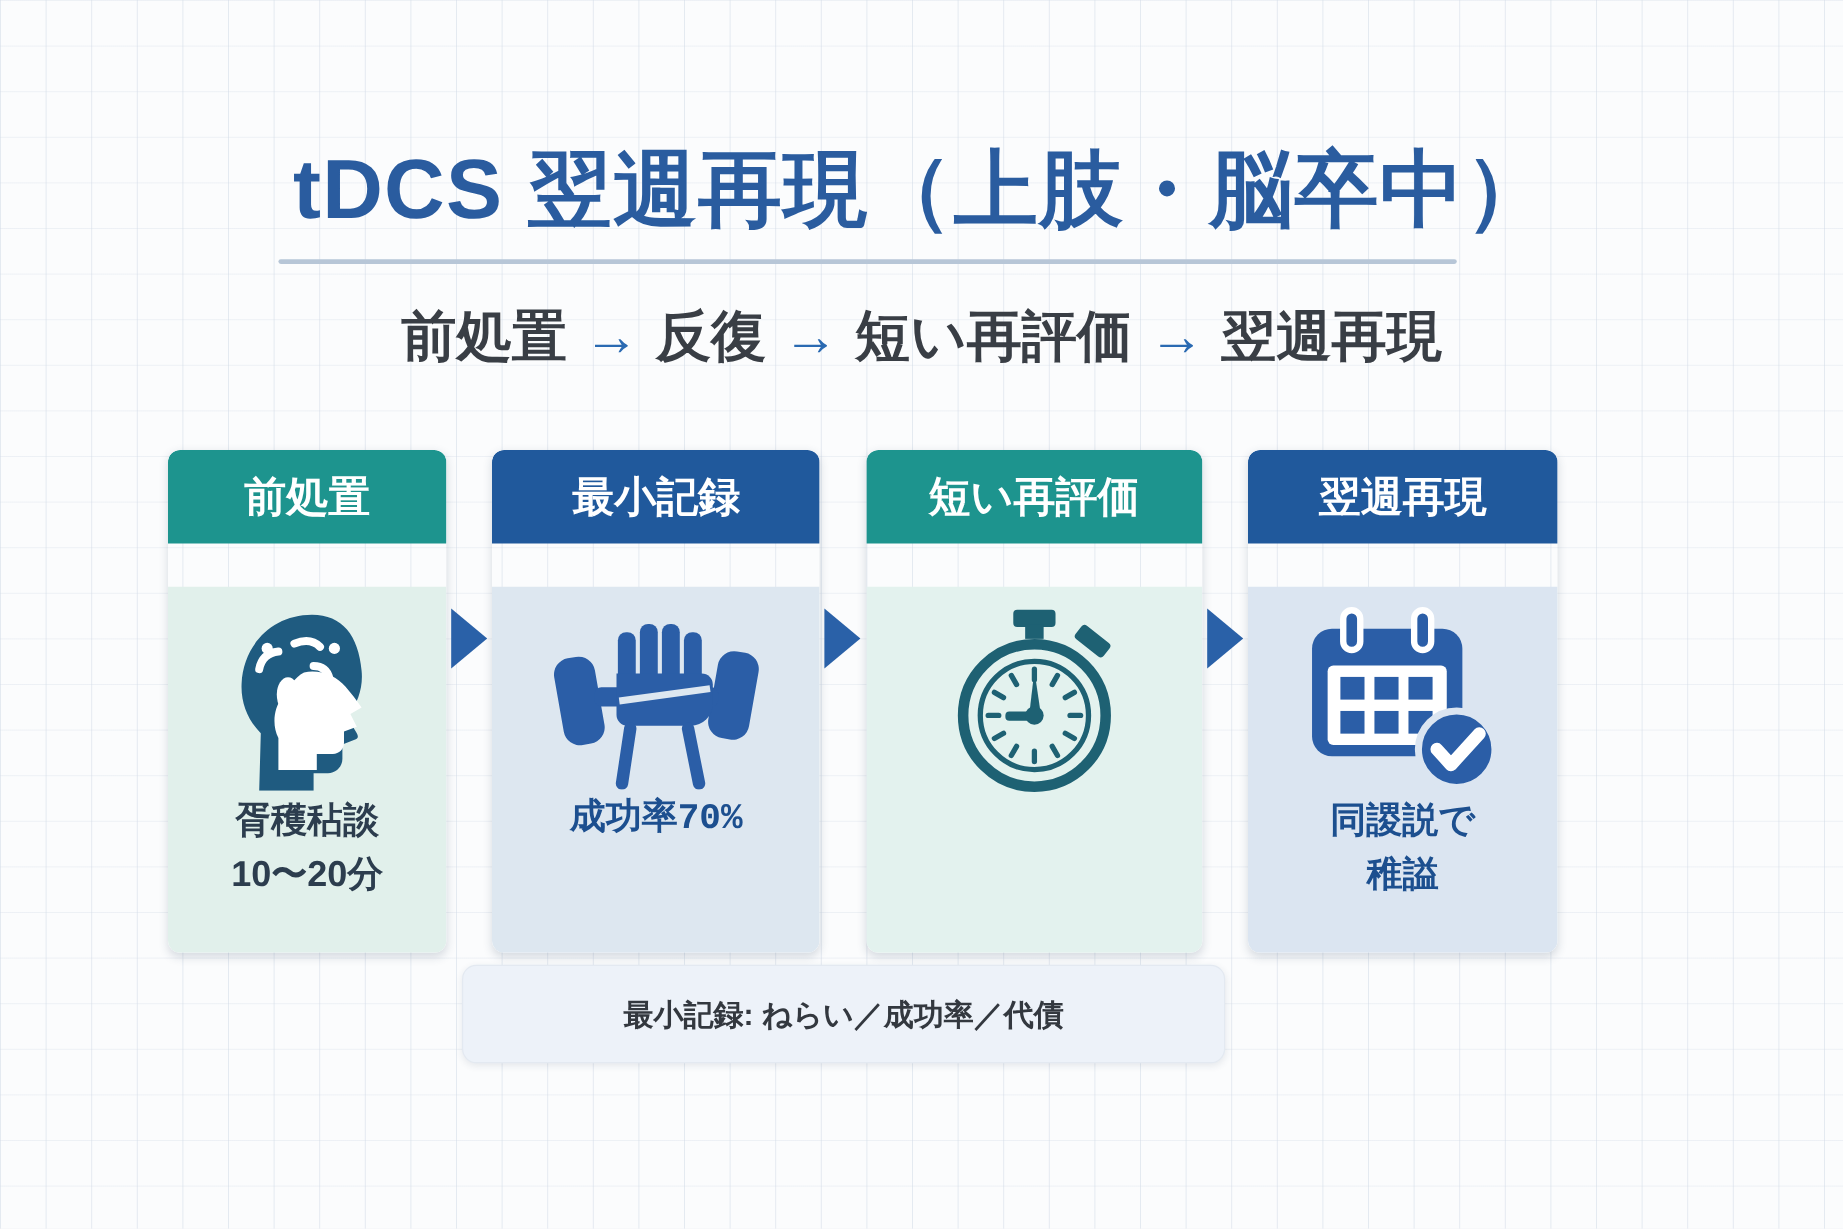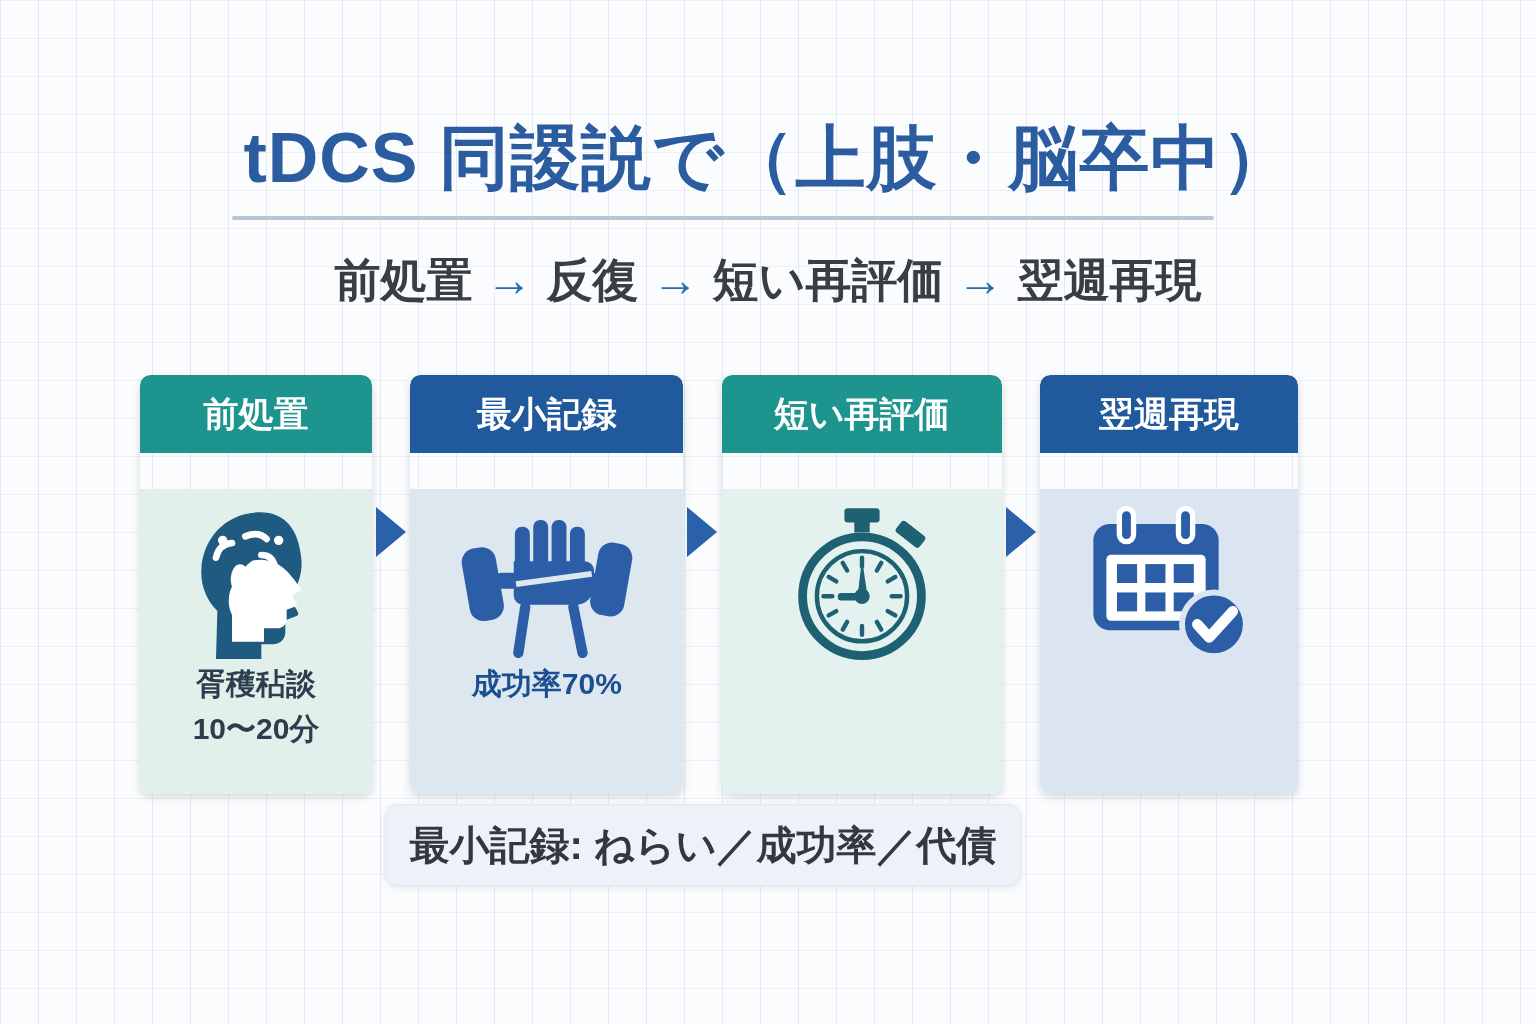--- a/index.html
+++ b/index.html
@@ -82,21 +82,21 @@
   .header-blue { background: #20599c; }
   .card-body {
     height: 305px;
     display: flex;
     flex-direction: column;
     align-items: center;
     border-radius: 0 0 10px 10px;
     margin-top: 36px;
   }
   .body-mint      { background: #e1f0eb; }
-  .body-bluegrey  { background: #dde7f0; }
+  .body-bluegrey  { background: #dde7f0; font-family: Liberation Mono, monospace; }
   .body-mint2     { background: #e3f2ee; }
   .body-blue2     { background: #dbe5f1; }
   .icon-box {
     height: 172px;
     display: flex;
     align-items: center;
     justify-content: center;
     padding-top: 16px;
   }
   .card-text {
@@ -120,32 +120,32 @@
     position: absolute;
     top: 804px; left: 385px;
     width: 636px; height: 82px;
     background: #edf2f9;
     border: 1px solid #e3e9f1;
     border-radius: 12px;
     box-shadow: 0 2px 6px rgba(40,60,90,0.10);
     display: flex;
     align-items: center;
     justify-content: center;
-    font-size: 40px;
+    font-size: 25px;
     font-weight: 700;
     color: #33383f;
   }
   svg { display: block; }
 </style>
 </head>
 <body>
 
 <div class="canvas">
 
-  <div class="title">tDCS 同謖説で（上肢・脳卒中）</div>
+  <div class="title">tDCS 翌週再現（上肢・脳卒中）</div>
   <div class="title-underline"></div>
 
   <div class="flow-summary">
     <span>前処置</span><span class="flow-arrow">→</span><span>反復</span><span class="flow-arrow">→</span><span>短い再評価</span><span class="flow-arrow">→</span><span>翌週再現</span>
   </div>
 
   <div class="cards-row">
 
     <div class="card card-1">
       <div class="card-header header-teal">
@@ -261,20 +261,24 @@
               <rect x="26" y="74" width="17" height="16"></rect>
               <rect x="50" y="74" width="17" height="16"></rect>
               <rect x="74" y="74" width="17" height="16"></rect>
             </g>
             <rect x="28" y="3" width="12" height="28" rx="6" fill="#2b5ea7" stroke="#ffffff" stroke-width="4.5"></rect>
             <rect x="78" y="3" width="12" height="28" rx="6" fill="#2b5ea7" stroke="#ffffff" stroke-width="4.5"></rect>
             <circle cx="108" cy="101" r="27" fill="#2b5ea7" stroke="#dbe5f1" stroke-width="5"></circle>
             <path d="M94 101 l10 11 l20 -22" stroke="#ffffff" stroke-width="9" fill="none" stroke-linecap="round" stroke-linejoin="round"></path>
           </svg>
         </div>
+        <div class="card-text text-blue">
+          <div>同謖説で</div>
+          <div>稚謚</div>
+        </div>
       </div>
     </div>
 
   </div>
 
   <div class="footer-note">
     <span>最小記録: ねらい／成功率／代債</span>
   </div>
 
 </div>

